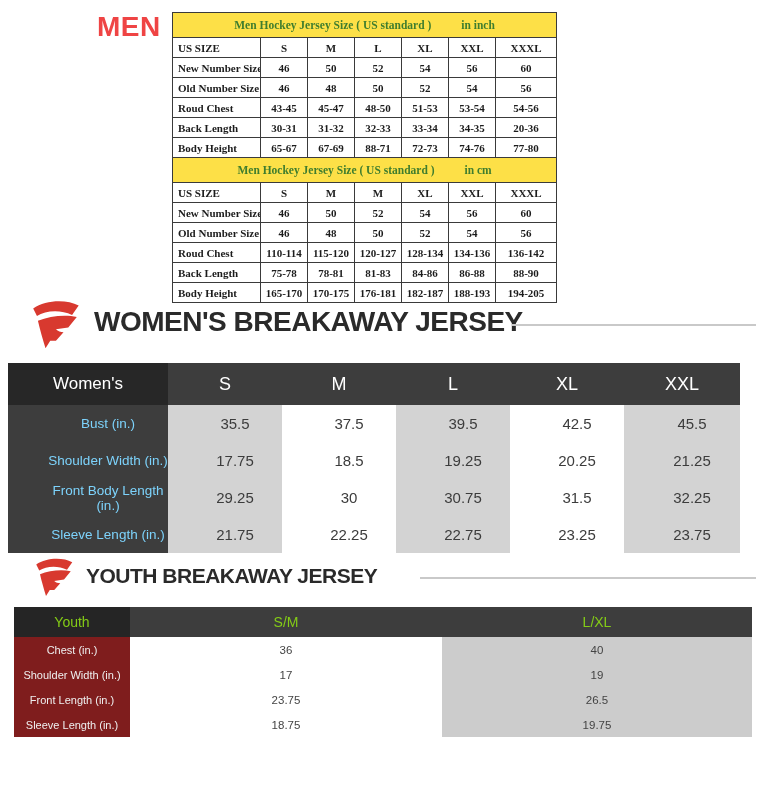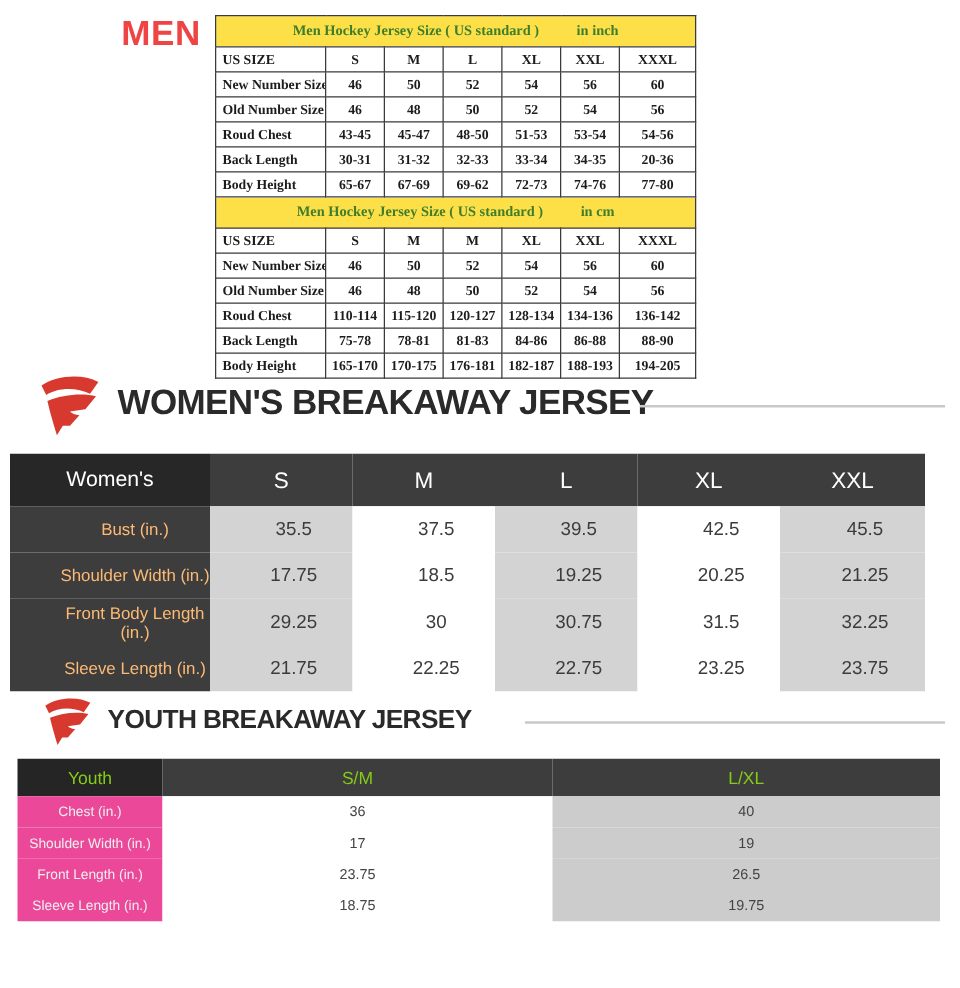--- a/index.html
+++ b/index.html
@@ -49,37 +49,37 @@
   .womens-table{
     position:absolute;left:8px;top:363px;width:732px;
     border-collapse:collapse;table-layout:fixed;
   }
   .womens-table th,.womens-table td{font-weight:normal;text-align:center;padding:0;}
   .womens-table tr.hd th{
     height:42px;background:#3d3d3d;color:#ffffff;font-size:18px;
   }
   .womens-table tr.hd th.corner{background:#272727;font-size:17px;}
   .womens-table tr.bd th{
-    height:37px;background:#3d3d3d;color:#fdba74;font-size:13.5px;padding-left:40px;
+    height:37px;background:#3d3d3d;color:#7dd3fc;font-size:13.5px;padding-left:40px;
   }
   .womens-table tr.bd td{height:37px;font-size:15px;color:#3c3c3c;background:#ffffff;padding-left:20px;}
   .womens-table tr.bd td.g{background:#d3d3d3;}
 
   
   .youth-table{
     position:absolute;left:14px;top:607px;width:738px;
     border-collapse:collapse;table-layout:fixed;
   }
   .youth-table th,.youth-table td{font-weight:normal;text-align:center;padding:0;}
   .youth-table tr.hd th{
     height:30px;background:#3d3d3d;color:#84cc16;font-size:14px;
   }
   .youth-table tr.hd th.corner{background:#252525;font-size:14px;}
   .youth-table tr.bd th{
-    height:25px;background:#ec4899;color:#efefef;font-size:11px;
+    height:25px;background:#7f1d1d;color:#efefef;font-size:11px;
   }
   .youth-table tr.bd td{height:25px;font-size:11.5px;color:#444444;background:#ffffff;}
   .youth-table tr.bd td.g{background:#cccccc;margin-left:17px;}
 </style>
 </head>
 <body>
 
 <div class="men-heading">MEN</div>
 
 <table class="men-table">
@@ -138,21 +138,21 @@
     <td>31-32</td>
     <td>32-33</td>
     <td>33-34</td>
     <td>34-35</td>
     <td>20-36</td>
   </tr>
   <tr>
     <td class="lbl">Body Height</td>
     <td>65-67</td>
     <td>67-69</td>
-    <td>69-62</td>
+    <td>88-71</td>
     <td>72-73</td>
     <td>74-76</td>
     <td>77-80</td>
   </tr>
 
   <tr class="green">
     <td colspan="7"><span>Men Hockey Jersey Size ( US standard )</span><span class="unit">in cm</span></td>
   </tr>
   <tr>
     <td class="lbl">US SIZE</td>

